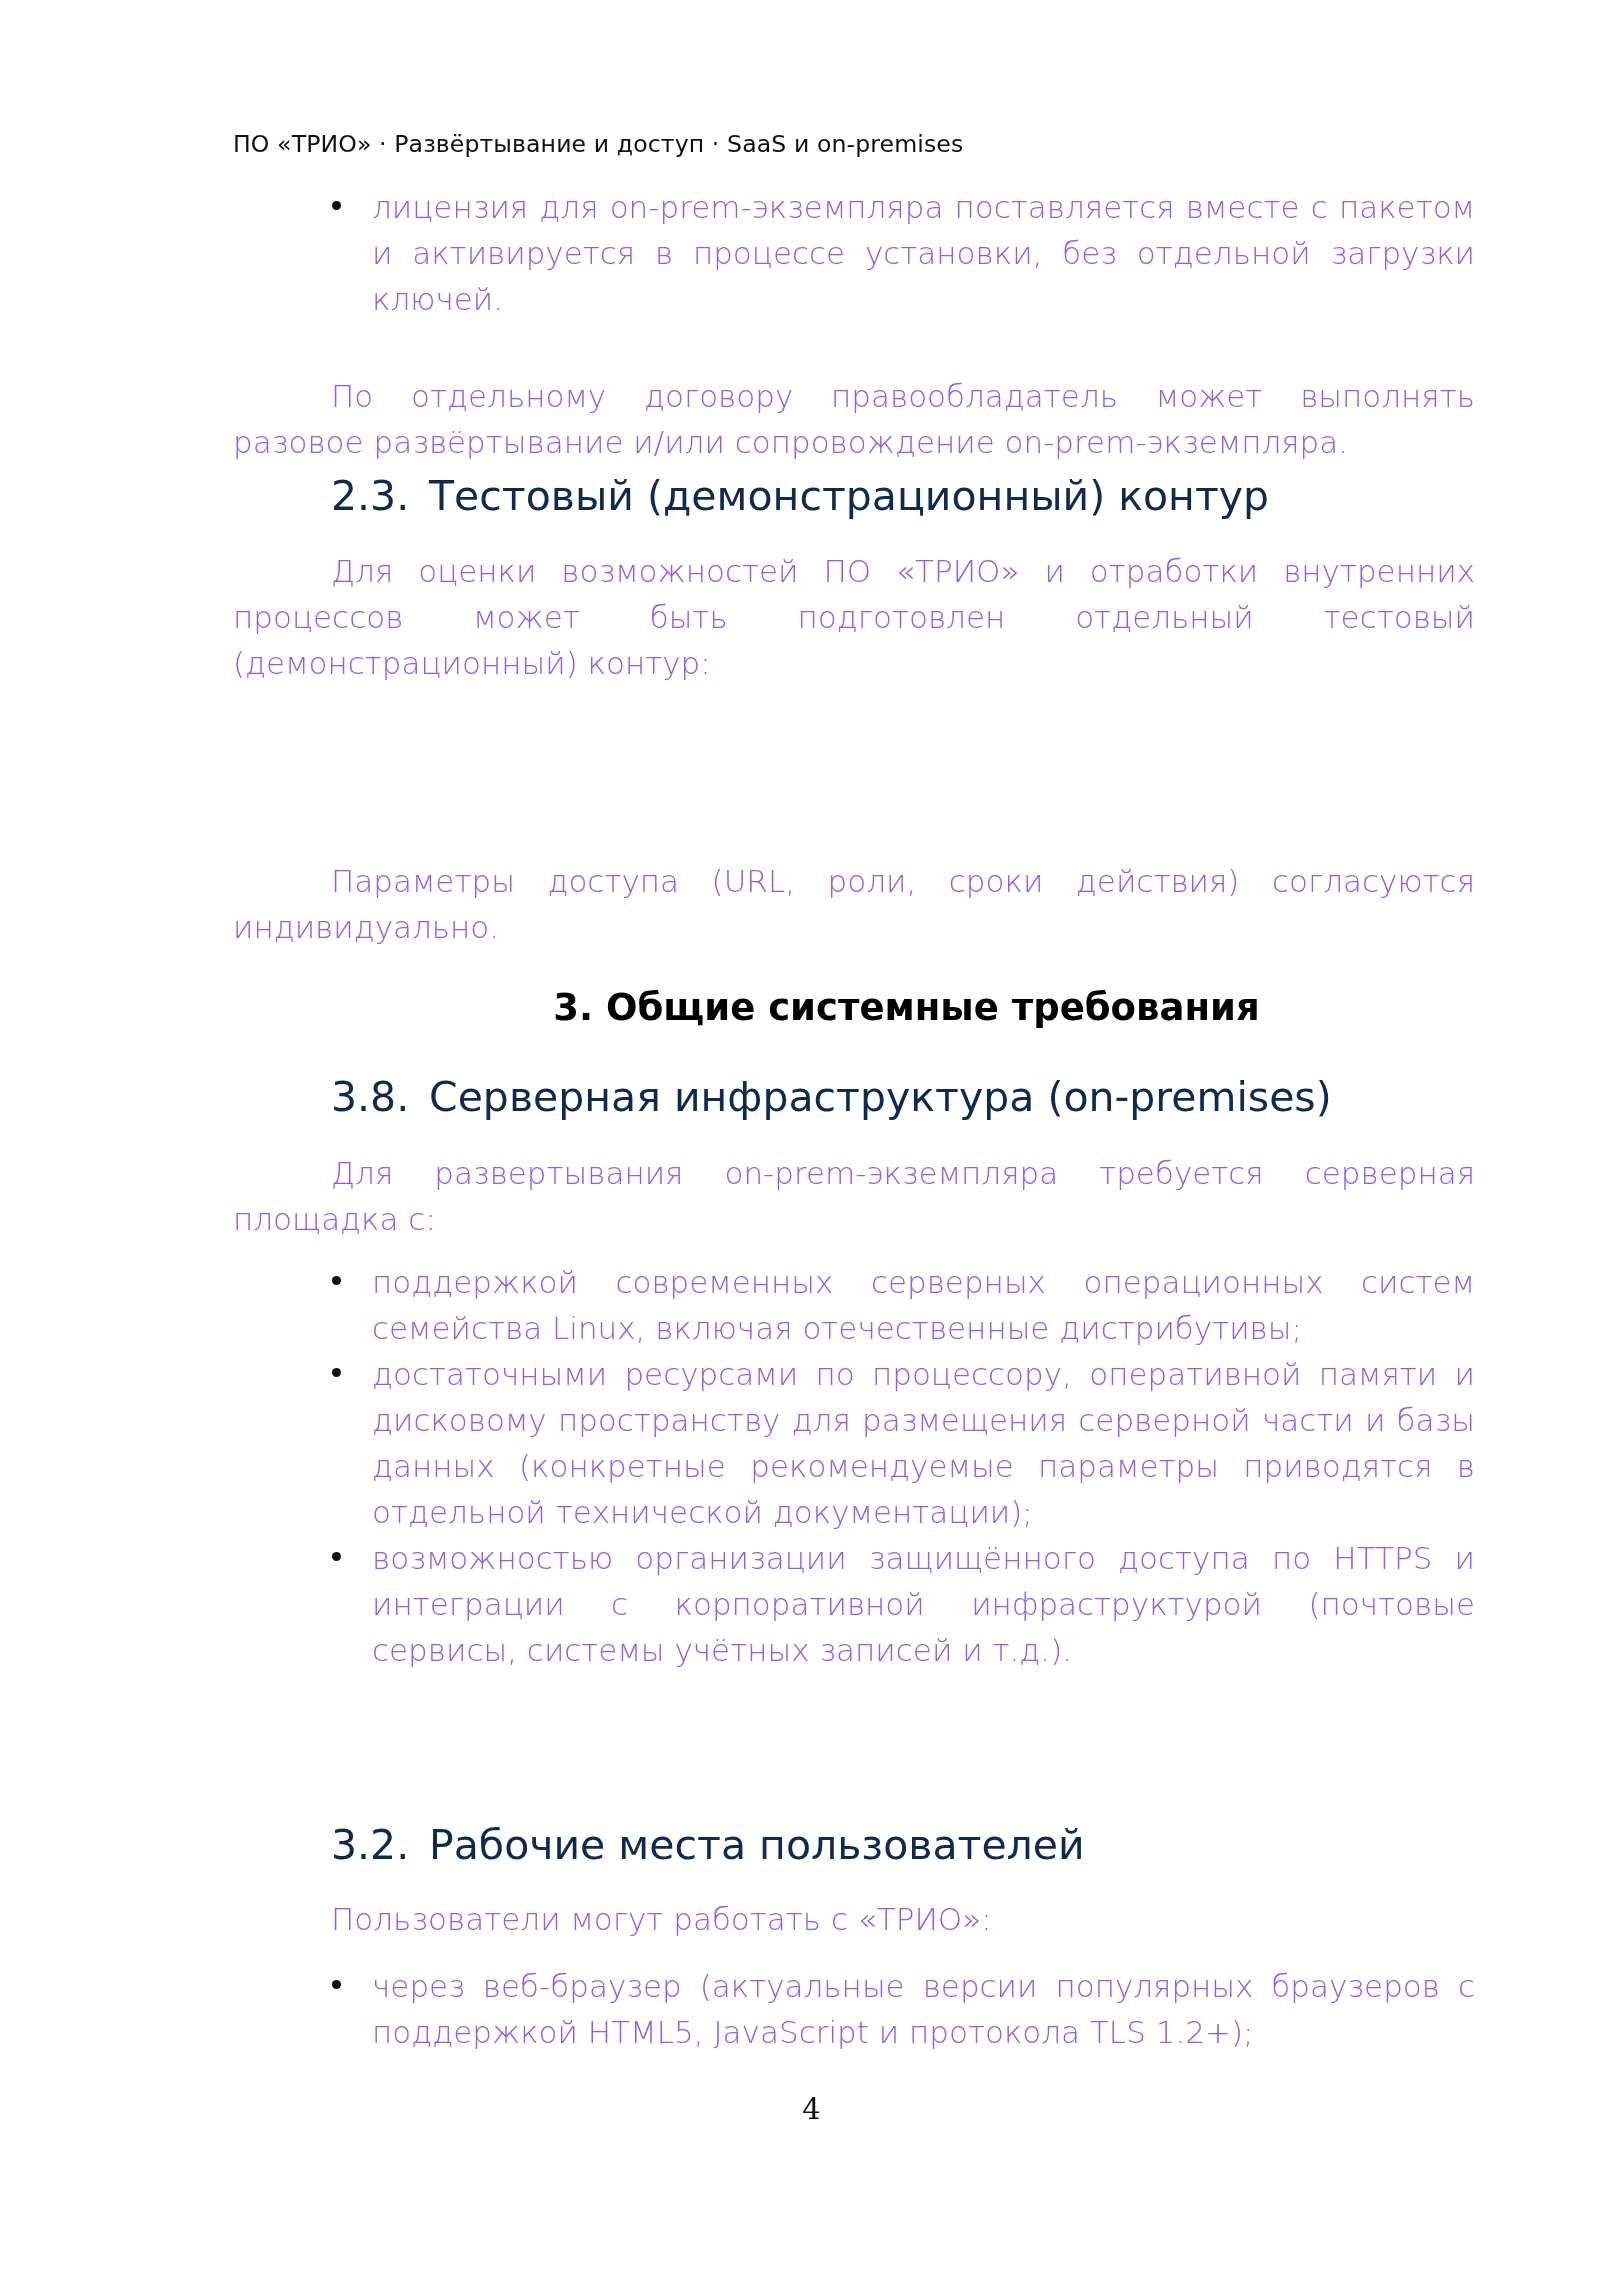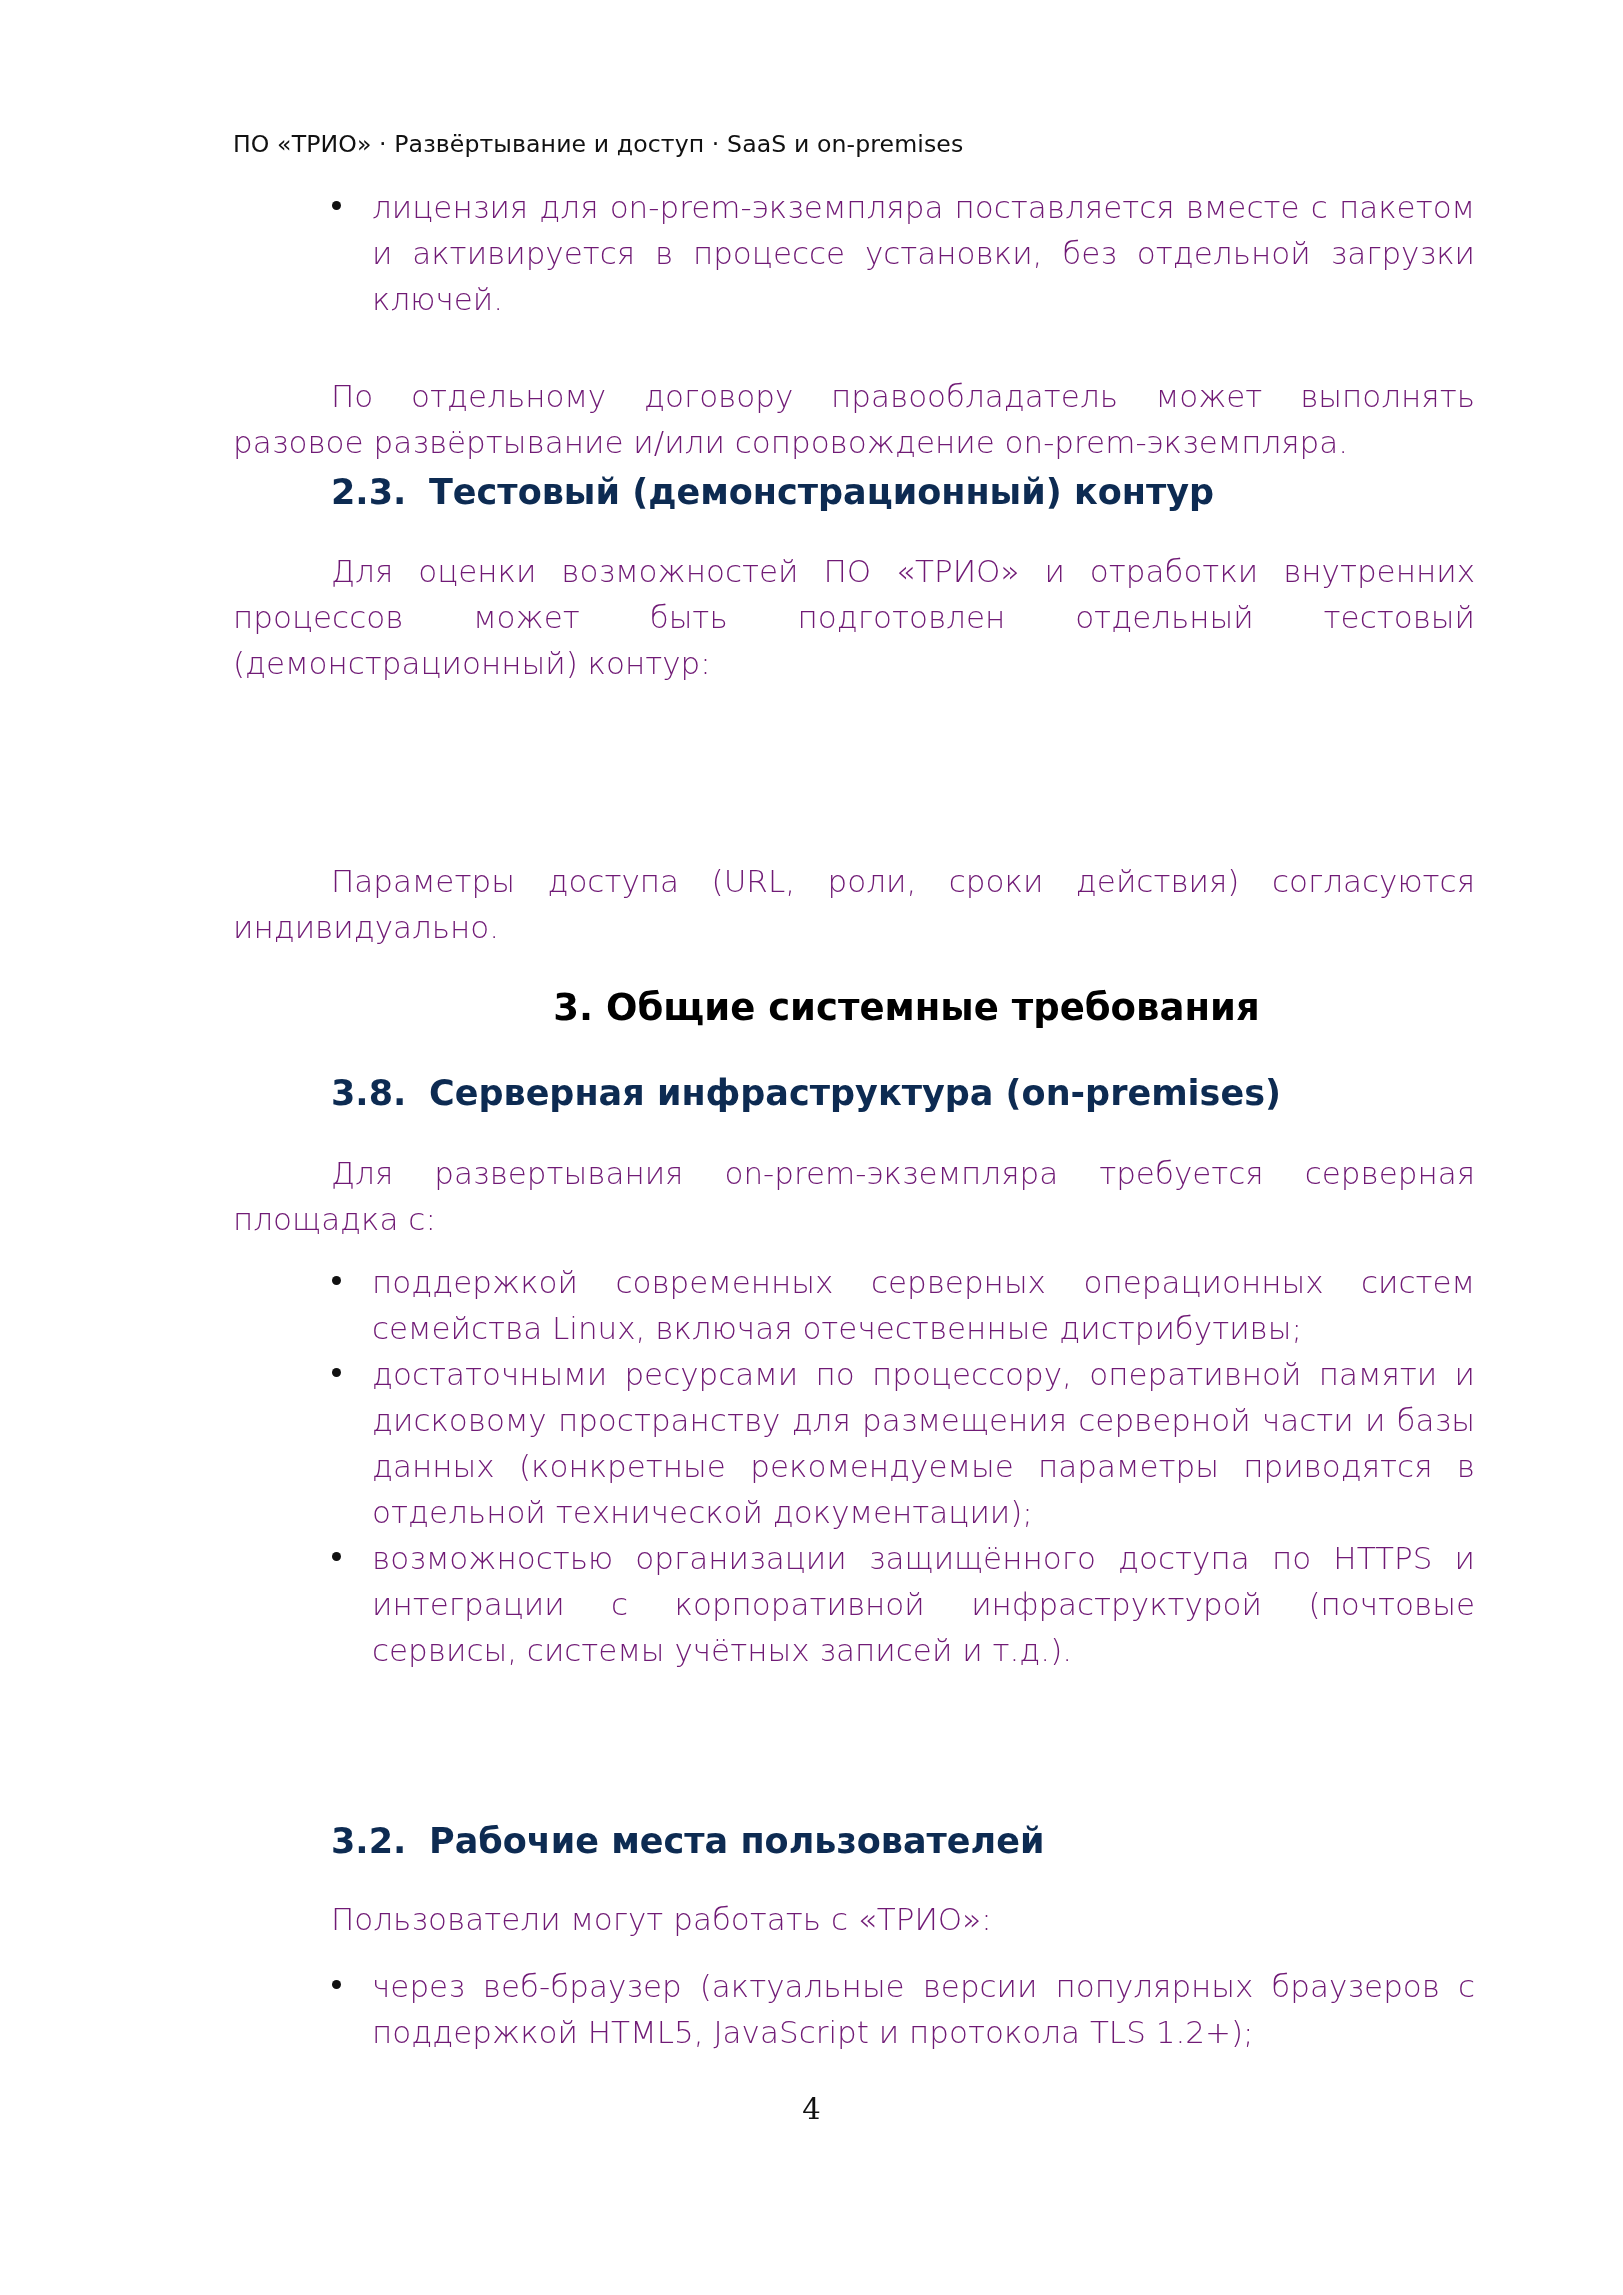--- a/index.html
+++ b/index.html
@@ -5,34 +5,34 @@
   html, body { margin: 0; padding: 0; background: #ffffff; }
   body { width: 1623px; height: 2295px; position: relative; overflow: hidden; }
   .page { position: absolute; left: 0; top: 0; width: 1623px; height: 2295px; }
   .running-header {
     position: absolute; left: 233px; top: 115px;
     font-family: "DejaVu Sans", sans-serif; font-size: 23.6px; color: #111;
     letter-spacing: 0.1px;
     margin-top: 15px;
   }
   .body-text {
-    font-family: "DejaVu Sans", sans-serif; font-size: 31px; color: #701a75;
+    font-family: "DejaVu Sans", sans-serif; font-size: 31px; color: #8b5cf6;
     line-height: 46px; text-align: justify; font-weight: 300;
   }
   .block { position: absolute; left: 233px; width: 1242px; }
   .para { text-indent: 98px; margin: 0; }
   ul.bullets { list-style: none; margin: 0; padding: 0; }
   ul.bullets li { position: relative; padding-left: 139px; margin: 0; }
   ul.bullets li .bullet {
     position: absolute; left: 99px; top: 17px; width: 9.2px; height: 9.2px;
     border-radius: 50%; background: #111;
   }
   .h2 {
-    position: absolute; font-family: "DejaVu Sans", sans-serif; font-weight: bold;
-    font-size: 35px; color: #0d2b52;
+    position: absolute; font-family: "DejaVu Sans", sans-serif; font-weight: normal;
+    font-size: 41px; color: #0d2b52;
   }
   .h2 .num { display: inline-block; width: 98px; }
   .h1 {
     position: absolute; font-family: "DejaVu Sans", sans-serif; font-weight: bold;
     font-size: 37px; color: #000000; left: 0; width: 1623px; text-align: center;
   }
   .h1 .inner { display: inline-block; margin-left: 190px; }
   .page-number {
     position: absolute; left: 0; width: 1623px; top: 2092px; text-align: center;
     font-family: "DejaVu Serif", serif; font-size: 29px; color: #111;

